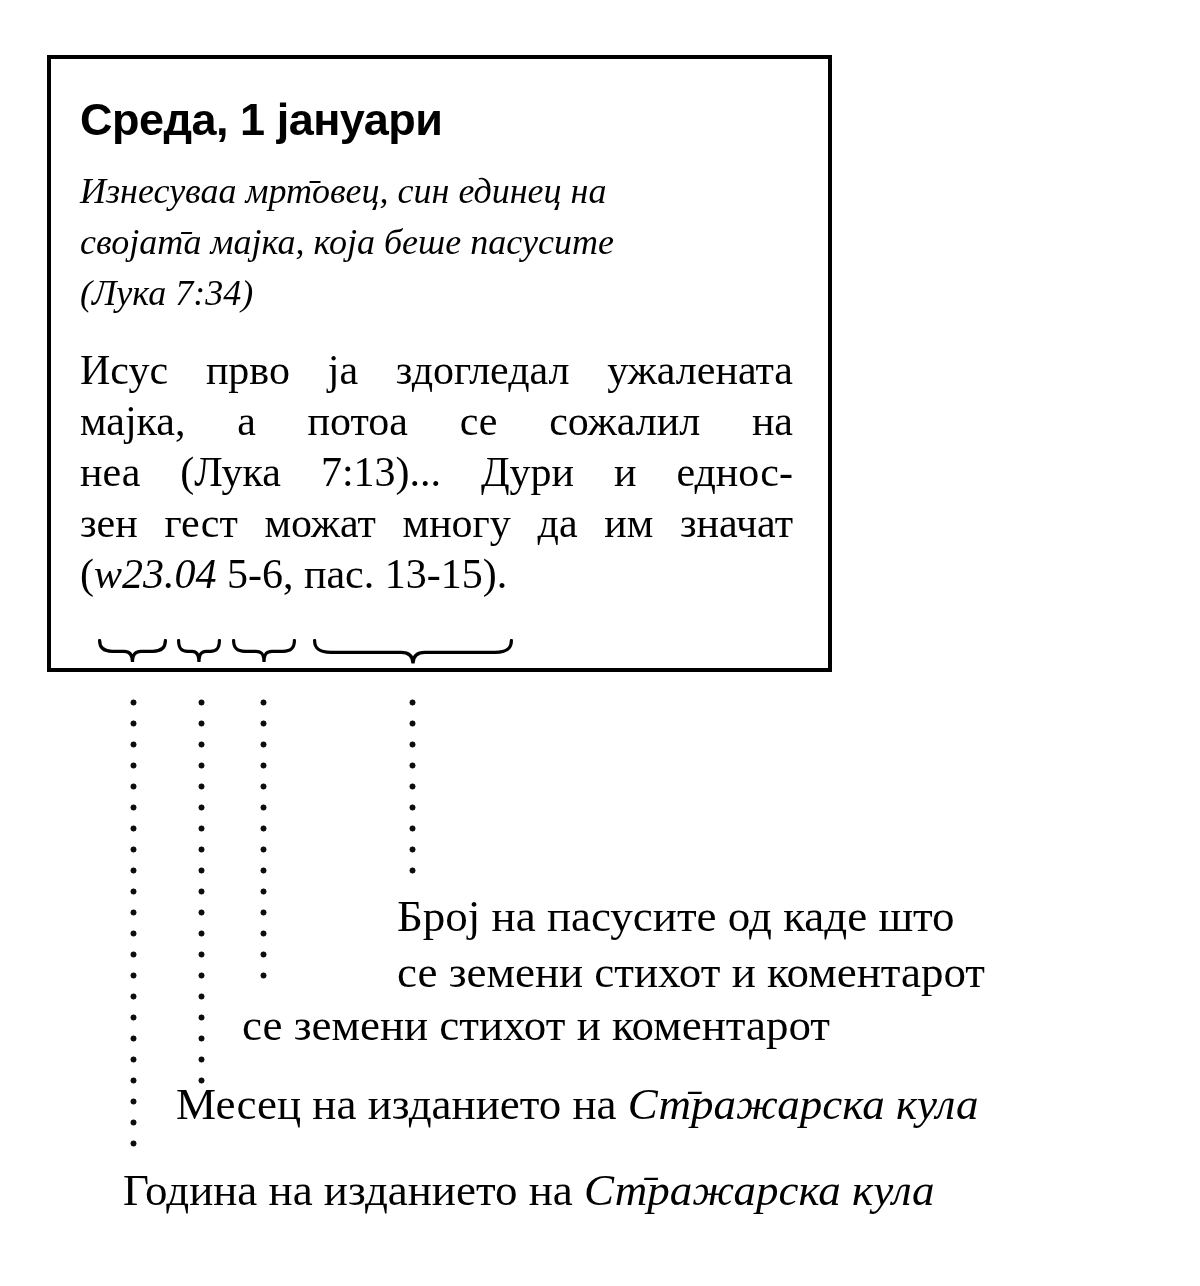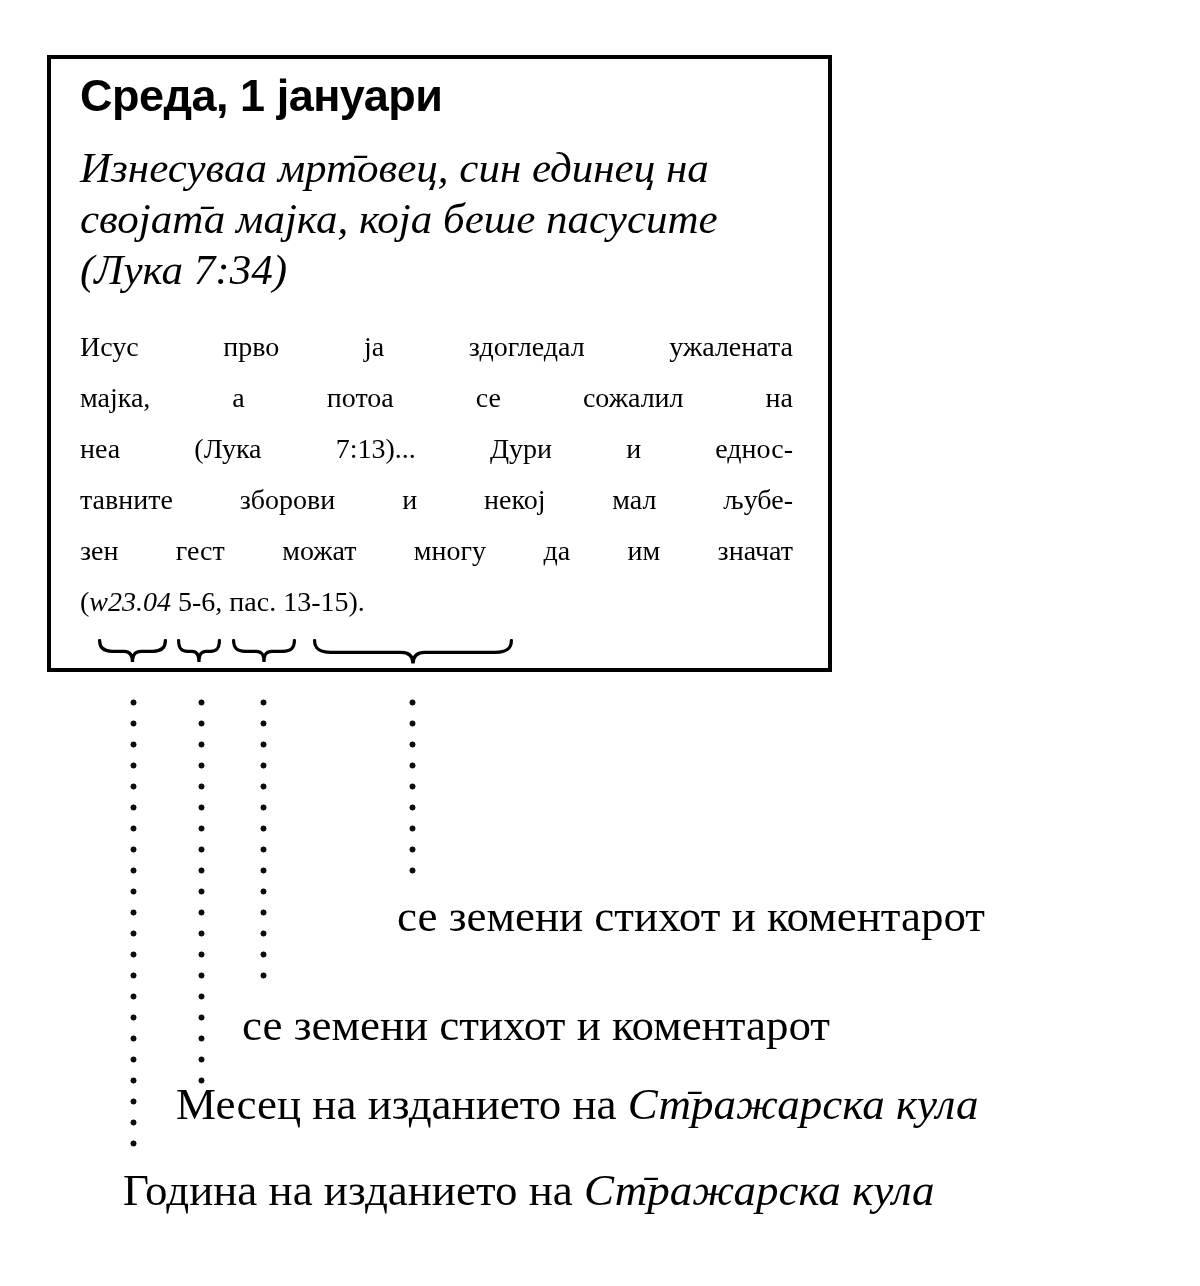--- a/index.html
+++ b/index.html
@@ -10,36 +10,36 @@
     color:#000;
     font-family:"Liberation Serif", serif;
     overflow:hidden;
   }
   
   .cal-box{
     position:absolute;left:47px;top:55px;
     width:785px;height:617px;
     border:4px solid #000;
     box-sizing:border-box;
-    padding:12px 35px 0 29px;
+    padding:36px 35px 0 29px;
   }
   .heading{
     font-family:"Liberation Sans", sans-serif;
     font-weight:bold;
     font-size:45px;line-height:50px;
     letter-spacing:-0.5px;
     margin:0 0 21px 0;
   }
   .scripture{
     font-style:italic;
-    font-size:43px;line-height:51px;
+    font-size:36px;line-height:51px;
     margin:0 0 26px 0;
   }
   .comment{
-    font-size:28px;line-height:51px;
+    font-size:42px;line-height:51px;
   }
   .jl{ text-align:justify; text-align-last:justify; }
   .cite span{ white-space:pre; }
   .it{ font-style:italic;text-align:right; }
   
   .brace{ position:absolute; top:639px; }
   .brace path{ fill:none; stroke:#000; stroke-width:3.2; stroke-linecap:round; }
   .b1{ left:98px; }
   .b2{ left:177px; }
   .b3{ left:232px; }
@@ -77,21 +77,20 @@
     <div class="scripture">
       <div>Изнесуваа мрт̄овец, син единец на</div>
       <div>својат̄а мајка, која беше пасусите</div>
       <div>(Лука 7:34)</div>
     </div>
 
     <div class="comment">
       <div class="jl">Исус прво ја здогледал ужалената</div>
       <div class="jl">мајка, а потоа се сожалил на</div>
       <div class="jl">неа (Лука 7:13)... Дури и еднос-</div>
-      <div class="jl">тавните зборови и некој мал љубе-</div>
       <div class="jl">зен гест можат многу да им значат</div>
       <div class="cite"><span>(</span><span class="it">w23.04</span><span> 5-6, пас. 13-15).</span></div>
     </div>
   </div>
 
   <svg class="brace b1" width="69" height="27" viewBox="0 0 69 27">
     <path d="M1.6,1.5 C1.6,9 5.5,12.3 14,12.3 L26,12.3 C31,12.3 34.5,14.8 34.5,23 C34.5,14.8 38,12.3 43,12.3 L55,12.3 C63.5,12.3 67.4,9 67.4,1.5"></path>
   </svg>
   <svg class="brace b2" width="44" height="27" viewBox="0 0 44 27">
     <path d="M1.6,1.5 C1.6,9 4,12.3 10.5,12.3 L15,12.3 C19,12.3 22,14.8 22,23 C22,14.8 25,12.3 29,12.3 L33.5,12.3 C40,12.3 42.4,9 42.4,1.5"></path>
@@ -102,20 +101,21 @@
   <svg class="brace b4" width="200" height="28" viewBox="0 0 200 28">
     <path d="M1.6,1.5 C1.6,9.5 6,13.3 18,13.3 L88,13.3 C95,13.3 100,16 100,24.5 C100,16 105,13.3 112,13.3 L182,13.3 C194,13.3 198.4,9.5 198.4,1.5"></path>
   </svg>
 
   <div class="dots d-year"></div>
   <div class="dots d-month"></div>
   <div class="dots d-pages"></div>
   <div class="dots d-paragraphs"></div>
 
   <div class="label l-paragraphs">
+    <div>Број на пасусите од каде што</div>
     <div>се земени стихот и коментарот</div>
   </div>
 
   <div class="label l-pages">
     <div>се земени стихот и коментарот</div>
   </div>
 
   <div class="label l-month"><span>Месец на изданието на </span><span class="it">Ст̄ражарска кула</span></div>
 
   <div class="label l-year"><span>Година на изданието на </span><span class="it">Ст̄ражарска кула</span></div>

